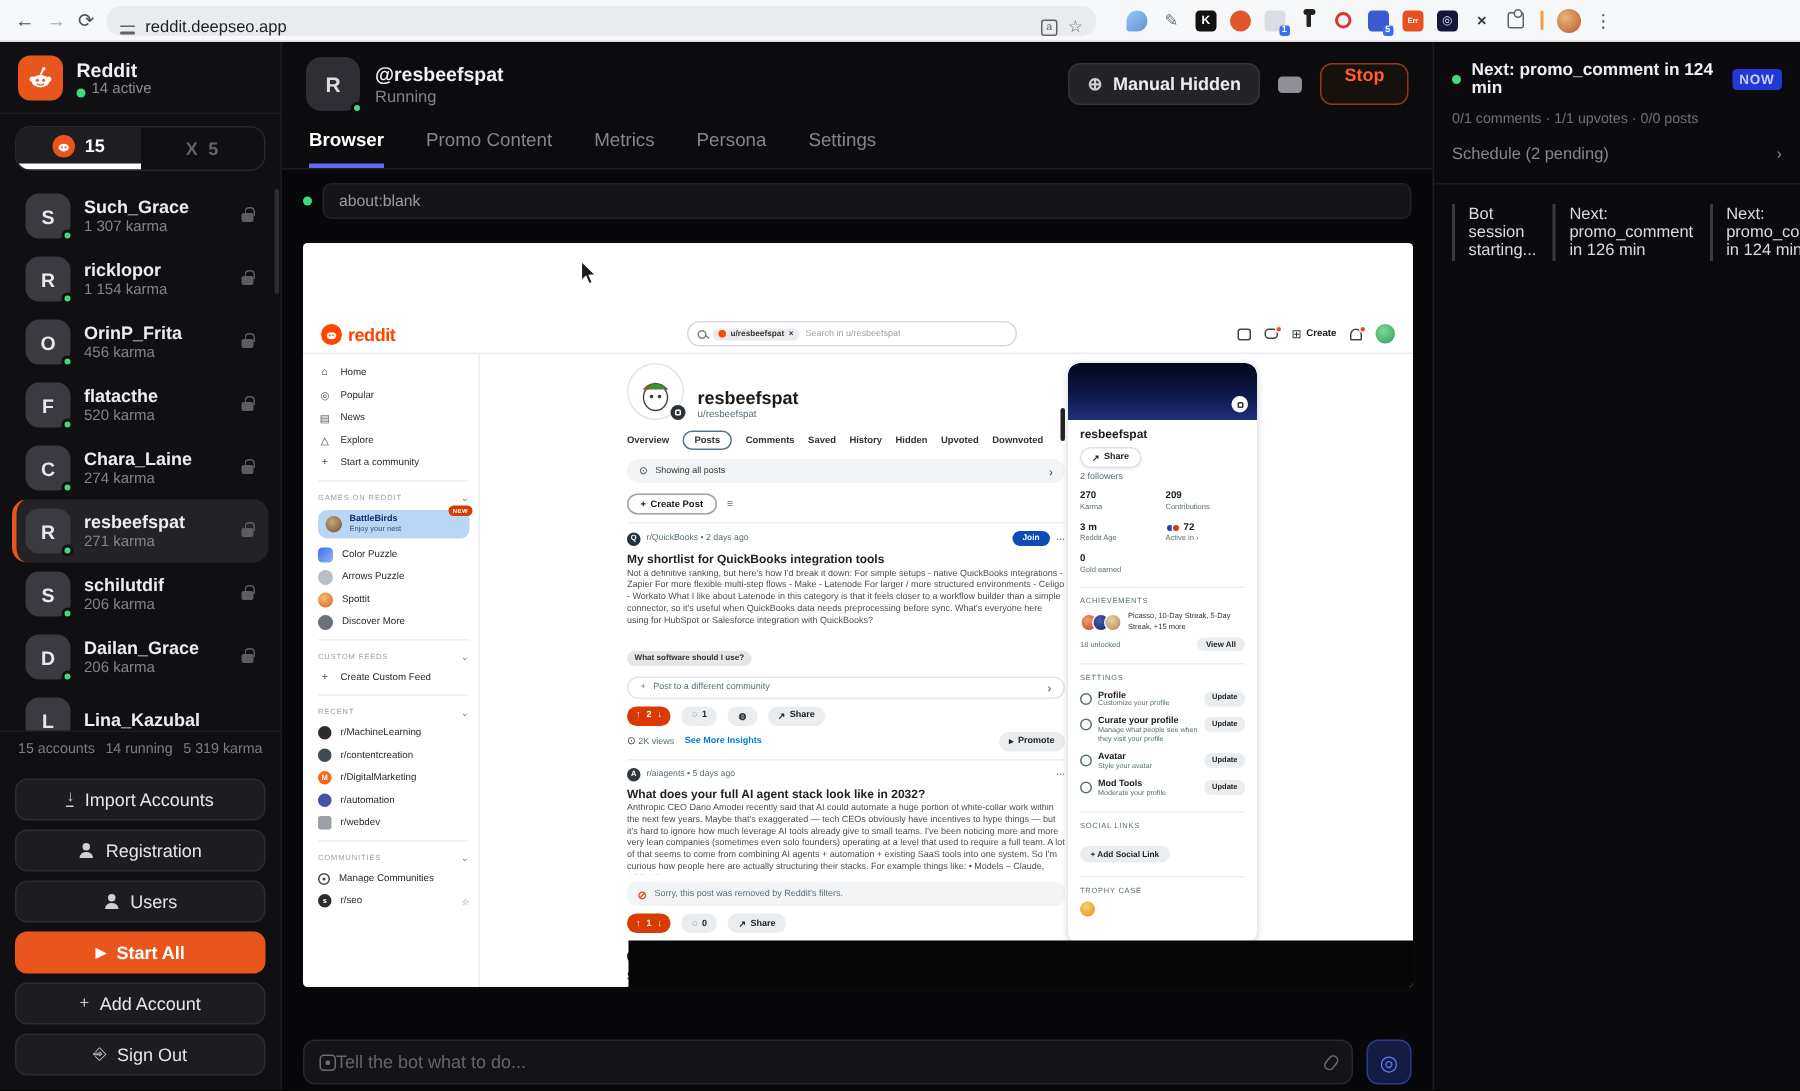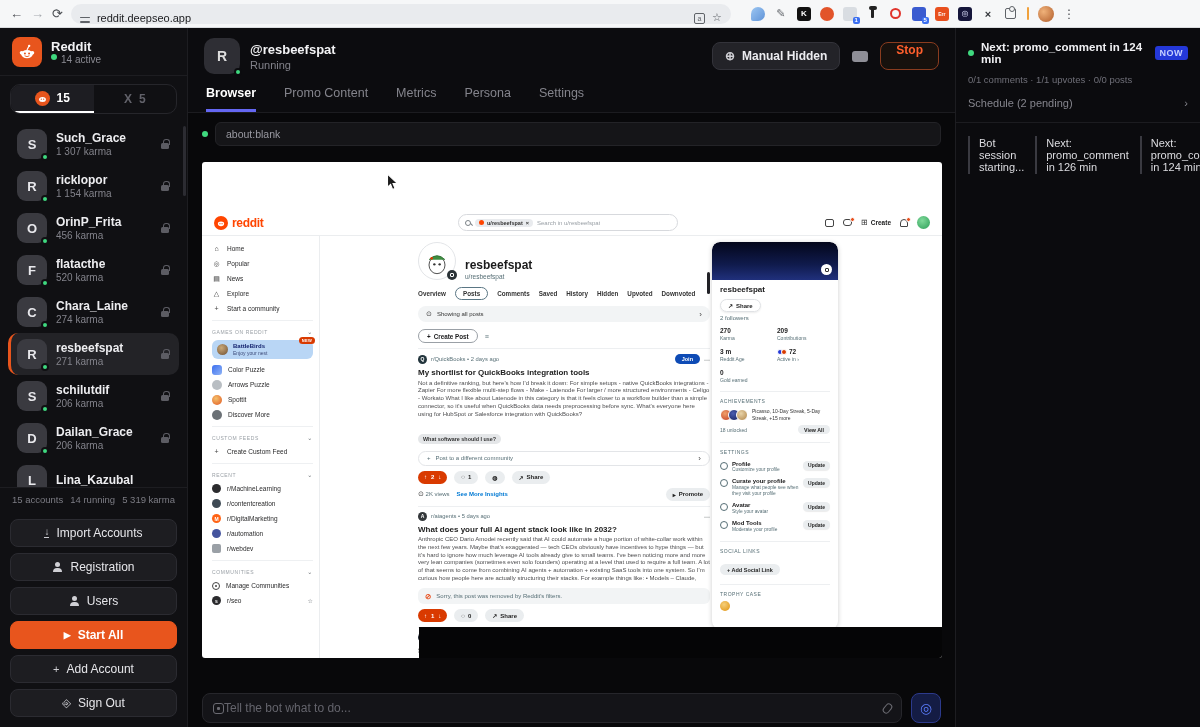--- a/index.html
+++ b/index.html
@@ -39,25 +39,25 @@
   .c-menu{color:#4a4d52;font-size:12px;letter-spacing:0}
 
   
   .app{display:flex;height:699px}
 
   
   .sidebar{width:188px;background:#101013;border-right:1px solid #1d1d21;display:flex;flex-direction:column;flex-shrink:0}
   .sb-head{display:flex;align-items:center;gap:9px;padding:9px 12px 8px;border-bottom:1px solid #1d1d21}
   .sb-logo{width:30px;height:30px;border-radius:8px;background:#e8551d;display:flex;align-items:center;justify-content:center;flex-shrink:0}
   .sb-title{font-size:13px;font-weight:700;color:#f2f2f4}
-  .sb-active{font-size:10px;color:#8b8b93;display:flex;align-items:flex-start;gap:4px;margin-top:0}
+  .sb-active{font-size:10px;color:#8b8b93;display:flex;align-items:flex-end;gap:4px;margin-top:0}
   .gdot{width:6px;height:6px;border-radius:50%;background:#3fd97f;flex-shrink:0}
   .sb-tabs{margin:8px 10px 4px;display:flex;border:1px solid #26262b;border-radius:10px;overflow:hidden;height:30px}
   .sb-tab{flex:1;display:flex;align-items:center;justify-content:center;gap:7px;font-size:12px;font-weight:600}
-  .sb-tab.on{background:#1d1d22;border-bottom:2px solid #ffffff;color:#fff}
+  .sb-tab.on{background:#1d1d22;border-bottom:4px solid #ffffff;color:#fff}
   .sb-tab.off{color:#62626a}
   .mini-rdt{width:15px;height:15px;border-radius:50%;background:#e8551d;display:flex;align-items:center;justify-content:center}
   .xglyph{font-weight:800;font-size:12px}
   .sb-list{flex:1;overflow:hidden;padding:5px 8px 0;position:relative}
   .sb-scroll{position:absolute;right:1px;top:8px;width:3px;height:70px;background:#2c2c32;border-radius:2px}
   .acct{display:flex;align-items:center;gap:9px;padding:6px 6px;border-radius:10px;border-left:3px solid transparent}
   .acct.sel{background:#232327;border-left-color:#e8551d}
   .av{width:30px;height:30px;border-radius:9px;background:#3a3a40;color:#e8e8ec;font-size:13px;font-weight:700;display:flex;align-items:center;justify-content:center;position:relative;flex-shrink:0}
   .odot{position:absolute;right:-2px;bottom:-2px;width:8px;height:8px;border-radius:50%;background:#3fd97f;border:2px solid #101013}
   .acct-name{font-size:12px;font-weight:600;color:#ededf0}

